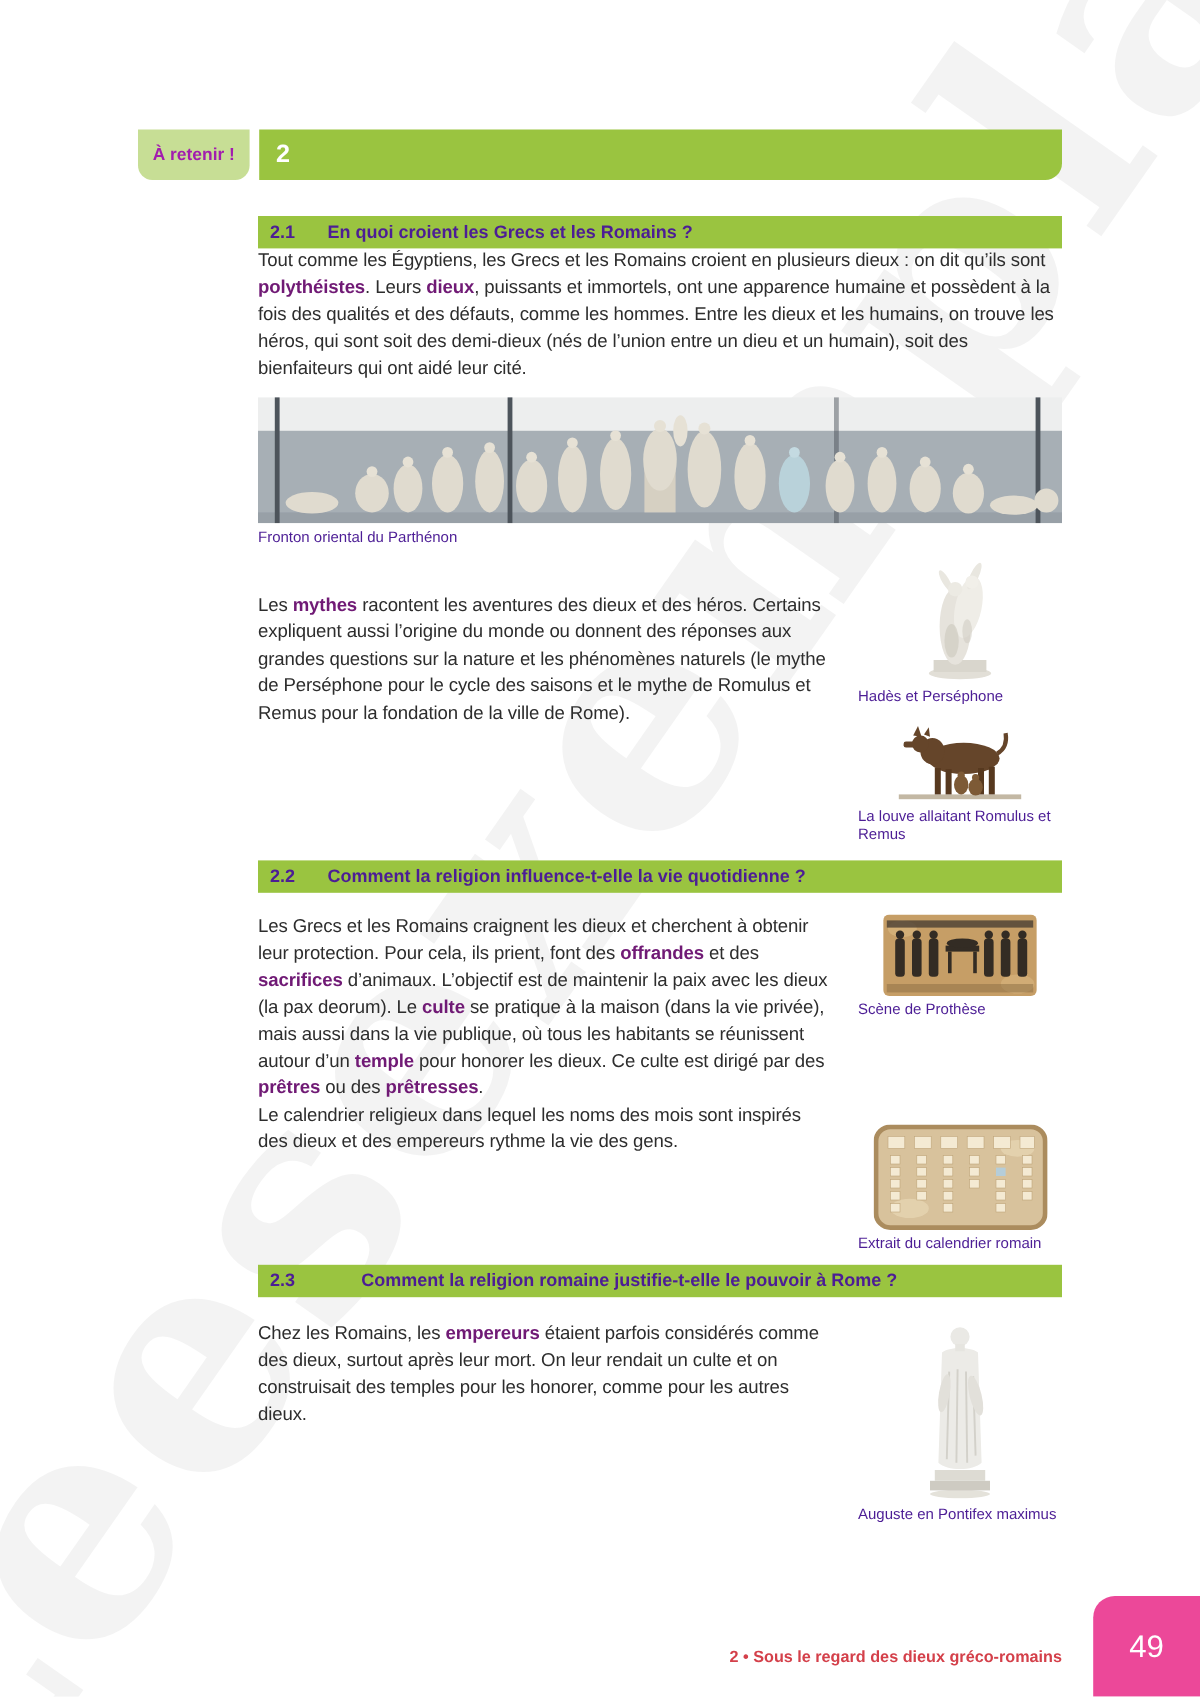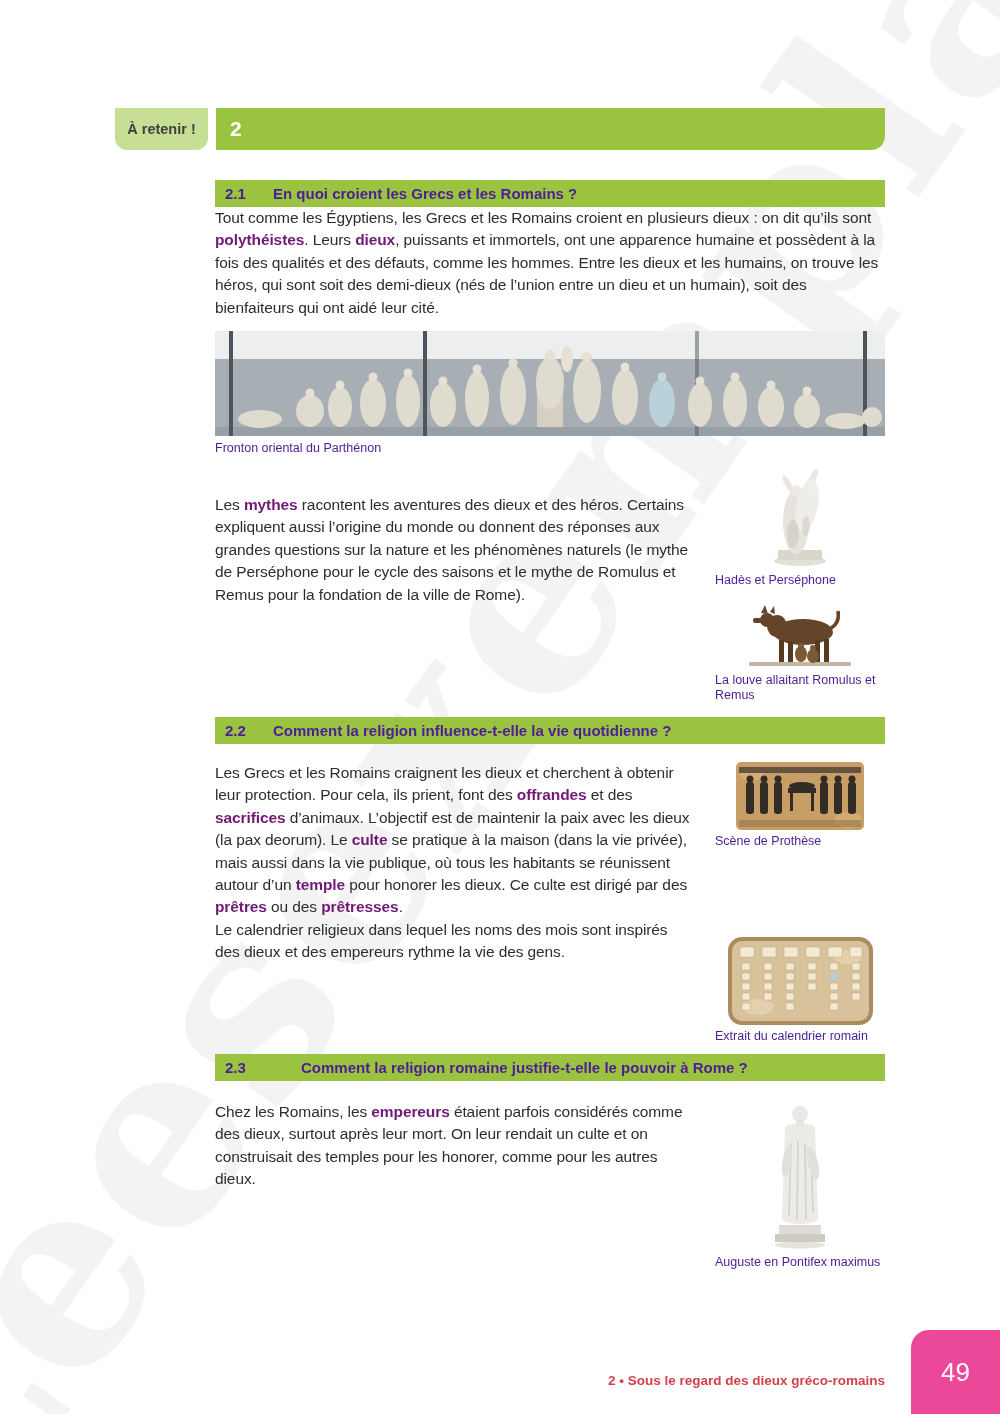--- a/index.html
+++ b/index.html
@@ -4,21 +4,21 @@
 <style>
   html,body{margin:0;padding:0;background:#fff;}
   .page{position:relative;width:1000px;height:1414px;background:#ffffff;overflow:hidden;
         font-family:"Liberation Sans",sans-serif;color:#2d2d2d;}
   .watermark{position:absolute;left:-550px;top:430px;width:2100px;height:420px;line-height:420px;
         text-align:center;font-family:"DejaVu Serif",serif;font-size:255px;font-weight:bold;
         color:rgba(90,90,90,0.07);transform:rotate(-55deg);letter-spacing:8px;white-space:nowrap;
         z-index:0;pointer-events:none;}
   
   .header-row{position:absolute;top:108px;left:115px;display:flex;z-index:1;}
-  .retenir-tab{width:93px;height:42px;background:#c7de95;color:#404040;font-weight:bold;font-size:14.5px;
+  .retenir-tab{width:93px;height:42px;background:#c7de95;color:#a21caf;font-weight:bold;font-size:14.5px;
         display:flex;align-items:center;justify-content:center;border-radius:0 0 12px 12px;text-align:right;}
   .title-bar{margin-left:8px;width:669px;height:42px;background:#9ac440;color:#fff;font-weight:bold;
         font-size:21px;display:flex;align-items:center;border-radius:0 0 14px 0;padding-left:14px;
         box-sizing:border-box;}
   .title-num{margin-right:18px;}
   
   .content{position:absolute;left:215px;top:180px;width:670px;z-index:1;}
   .sec-bar{height:27px;background:#9ac440;color:#4c1d95;font-weight:bold;font-size:15px;
         display:flex;align-items:center;box-sizing:border-box;padding-left:10px;}
   .sec-num{width:48px;flex:0 0 auto;}

